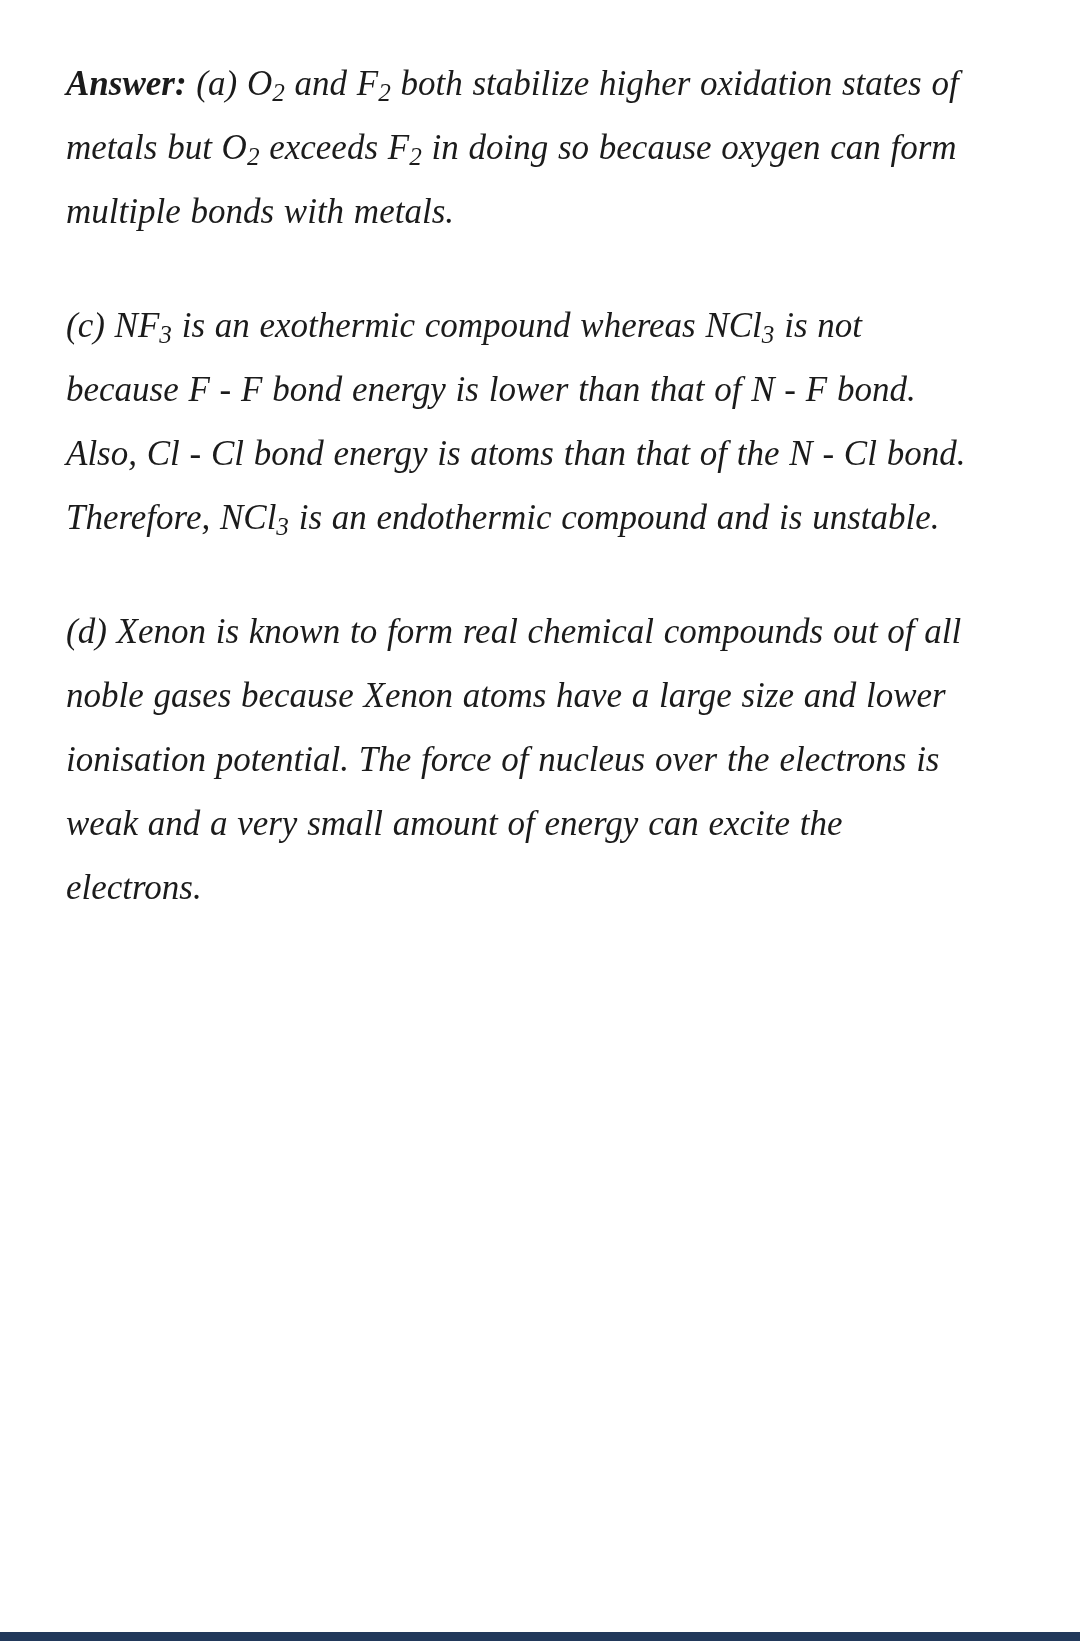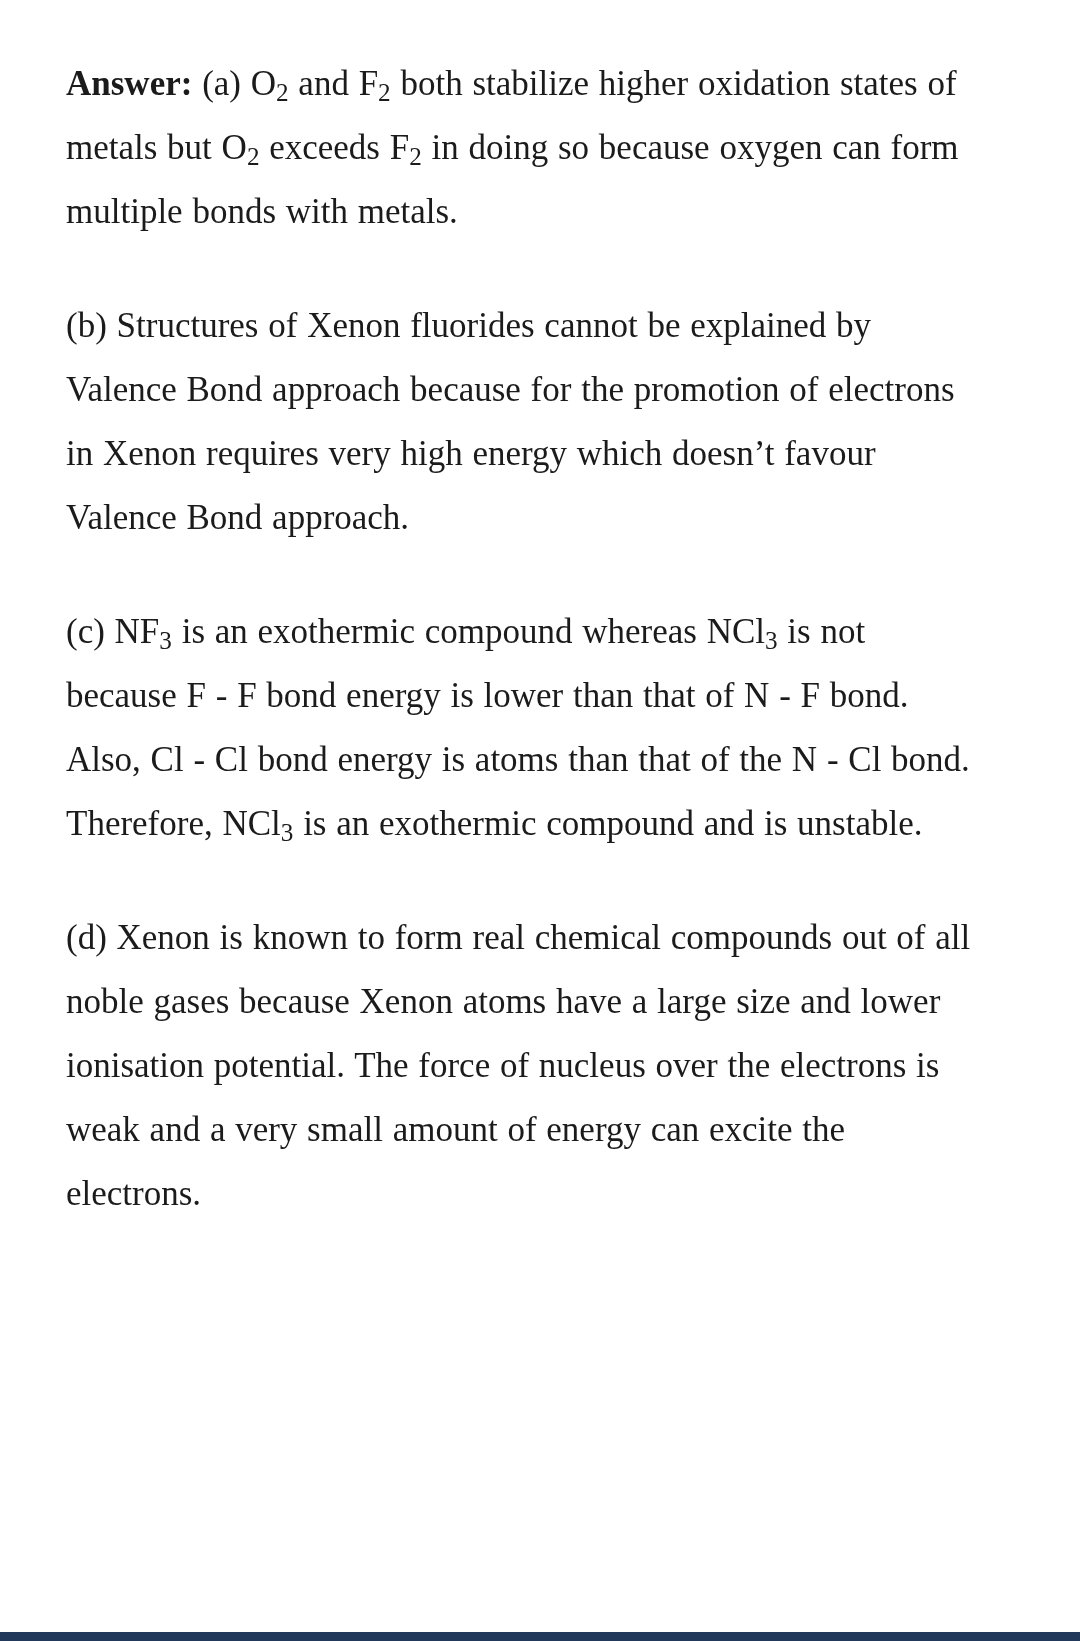--- a/index.html
+++ b/index.html
@@ -1,20 +1,20 @@
 <!DOCTYPE html>
 <html style="--bg-color: #ffffff; --text-color: #1b1b1b; --bar-color: #22395b;"><head>
 <meta charset="utf-8">
 <style>
   :root {
     --bg-color: #ffffff;
     --text-color: #1b1b1b;
     --bar-color: #22395b;
   }
-  * { box-sizing: border-box; }
+  * { box-sizing: border-box; font-style: italic; }
   html, body {
     margin: 0;
     padding: 0;
   }
   body {
     width: 1080px;
     height: 1641px;
     position: relative;
     background: var(--bg-color);
     color: var(--text-color);
@@ -49,17 +49,16 @@
     width: 100%;
     height: 9px;
     background: var(--bar-color);
   }
 </style>
 </head>
 <body>
 
 <div class="content">
     <p class="para"><strong>Answer:</strong><span> (a) O</span><sub>2</sub><span> and F</span><sub>2</sub><span> both stabilize higher oxidation states of metals but O</span><sub>2</sub><span> exceeds F</span><sub>2</sub><span> in doing so because oxygen can form multiple bonds with metals.</span></p>
-    <p class="para"><span>(b) Structures of Xenon fluorides cannot be explained by Valence Bond approach because for the promotion of electrons in Xenon requires very high energy which doesn’t favour Valence Bond approach.</span></p>
-    <p class="para"><span>(c) NF</span><sub>3</sub><span> is an exothermic compound whereas NCl</span><sub>3</sub><span> is not because F - F bond energy is lower than that of N - F bond. Also, Cl - Cl bond energy is atoms than that of the N - Cl bond. Therefore, NCl</span><sub>3</sub><span> is an exothermic compound and is unstable.</span></p>
+    <p class="para"><span>(c) NF</span><sub>3</sub><span> is an exothermic compound whereas NCl</span><sub>3</sub><span> is not because F - F bond energy is lower than that of N - F bond. Also, Cl - Cl bond energy is atoms than that of the N - Cl bond. Therefore, NCl</span><sub>3</sub><span> is an endothermic compound and is unstable.</span></p>
     <p class="para"><span>(d) Xenon is known to form real chemical compounds out of all noble gases because Xenon atoms have a large size and lower ionisation potential. The force of nucleus over the electrons is weak and a very small amount of energy can excite the electrons.</span></p>
   </div>
 <div class="bottom-bar"></div>
 
 </body></html>

